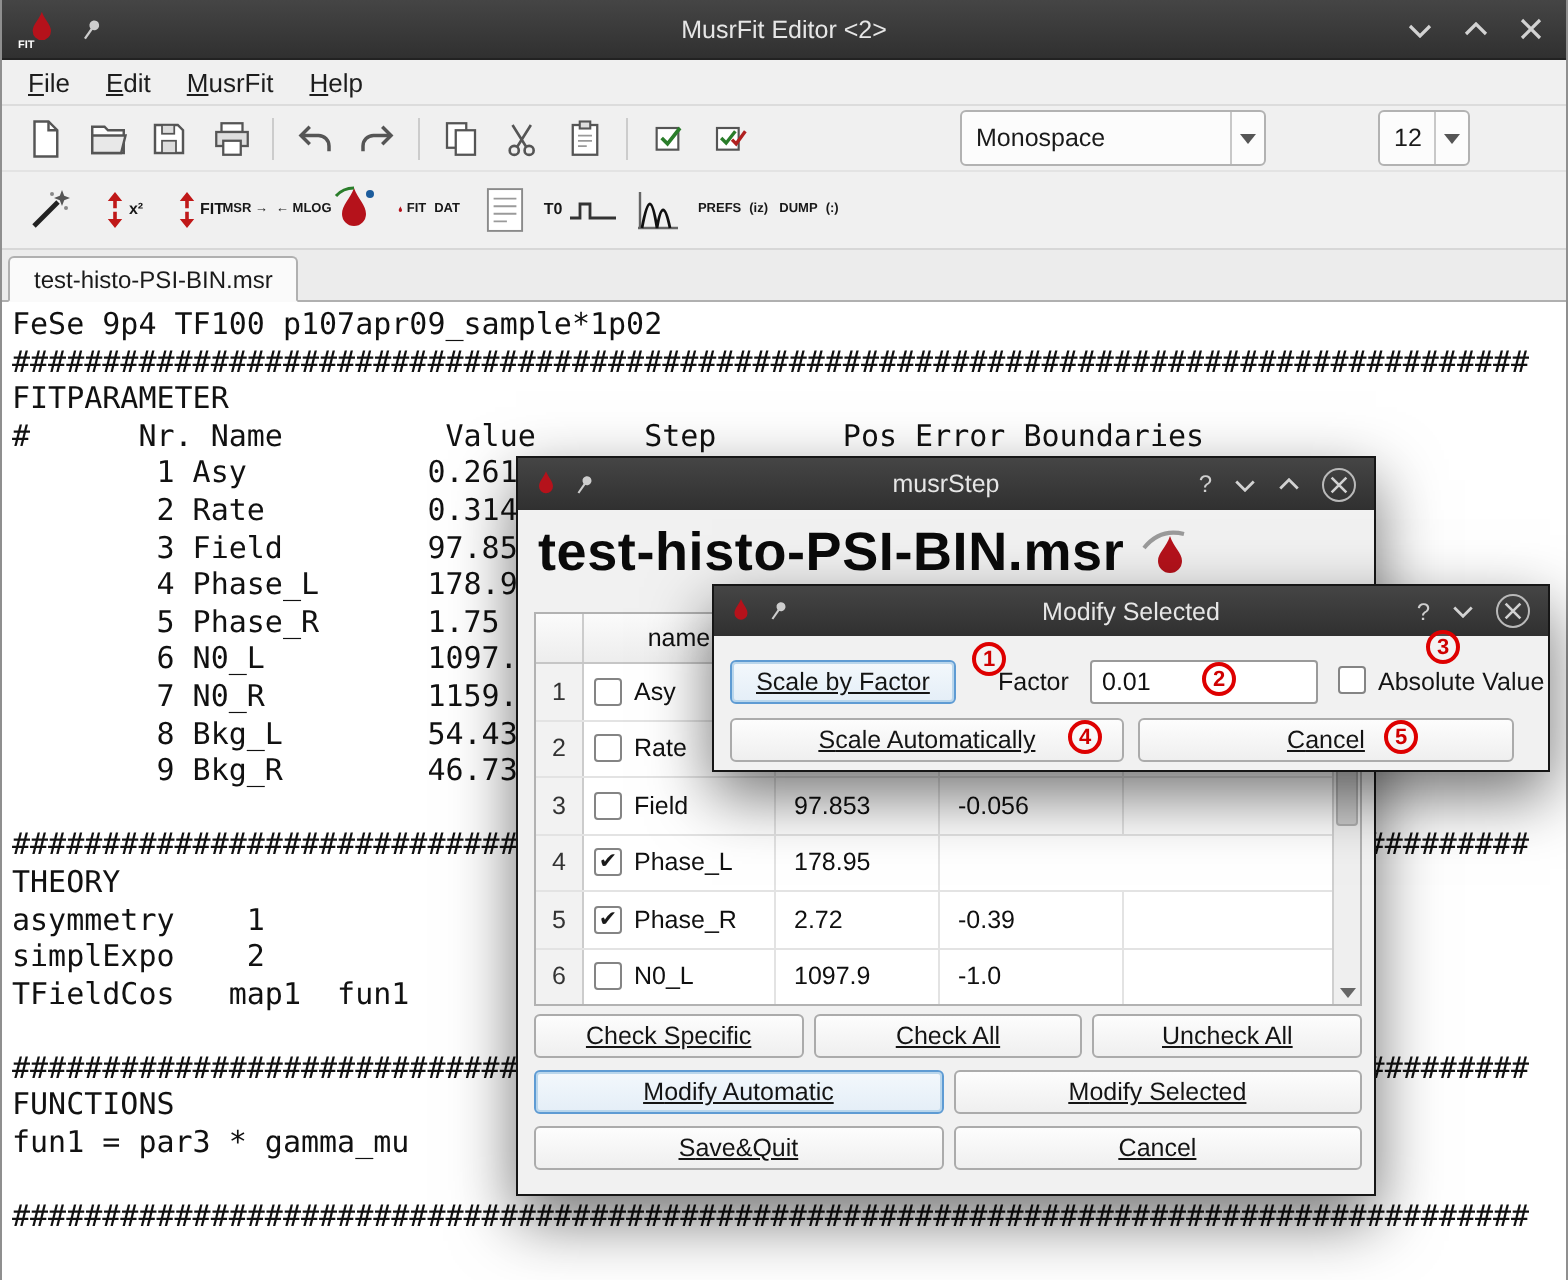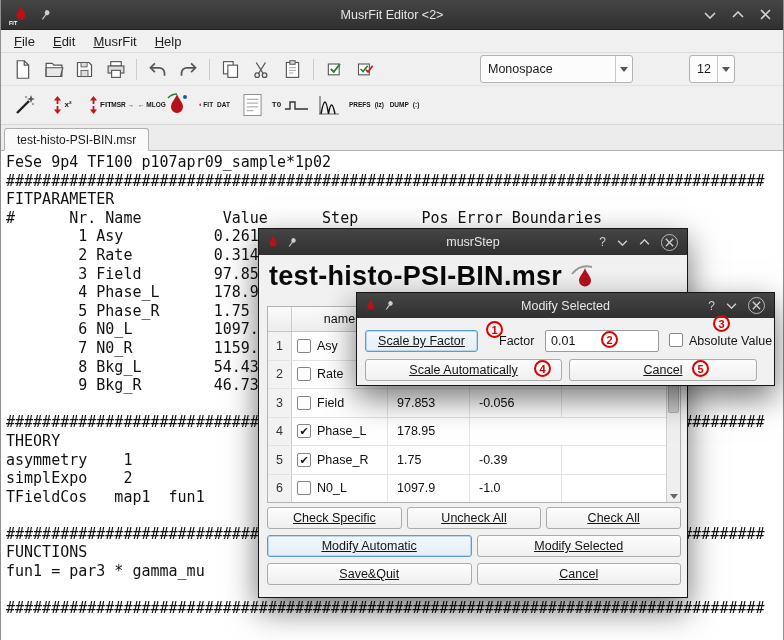--- a/index.html
+++ b/index.html
@@ -489,21 +489,21 @@
             </div>
             <div class="c-val">178.95</div>
             <div class="c-rest"></div>
           </div>
           <div class="trow">
             <div class="c-num">5</div>
             <div class="c-name">
               <span class="cb">✔</span>
               <span>Phase_R</span>
             </div>
-            <div class="c-val">1.75</div>
+            <div class="c-val">2.72</div>
             <div class="c-step">-0.39</div>
             <div class="c-rest"></div>
           </div>
           <div class="trow">
             <div class="c-num">6</div>
             <div class="c-name">
               <span class="cb"></span>
               <span>N0_L</span>
             </div>
             <div class="c-val">1097.9</div>
@@ -517,24 +517,24 @@
       <div class="sthumb"></div>
       <div class="sarrow down"></div>
     </div>
   </div>
 
   <div class="brow row1">
     <div class="btn">
         <span class="mn">Check Specific</span>
       </div>
     <div class="btn">
+        <span class="mn">Check All</span>
+      </div>
+    <div class="btn">
         <span class="mn">Uncheck All</span>
-      </div>
-    <div class="btn">
-        <span class="mn">Check All</span>
       </div>
   </div>
   <div class="brow row2">
     <div class="btn focused">
         <span class="mn">Modify Automatic</span>
       </div>
     <div class="btn">
         <span class="mn">Modify Selected</span>
       </div>
   </div>

